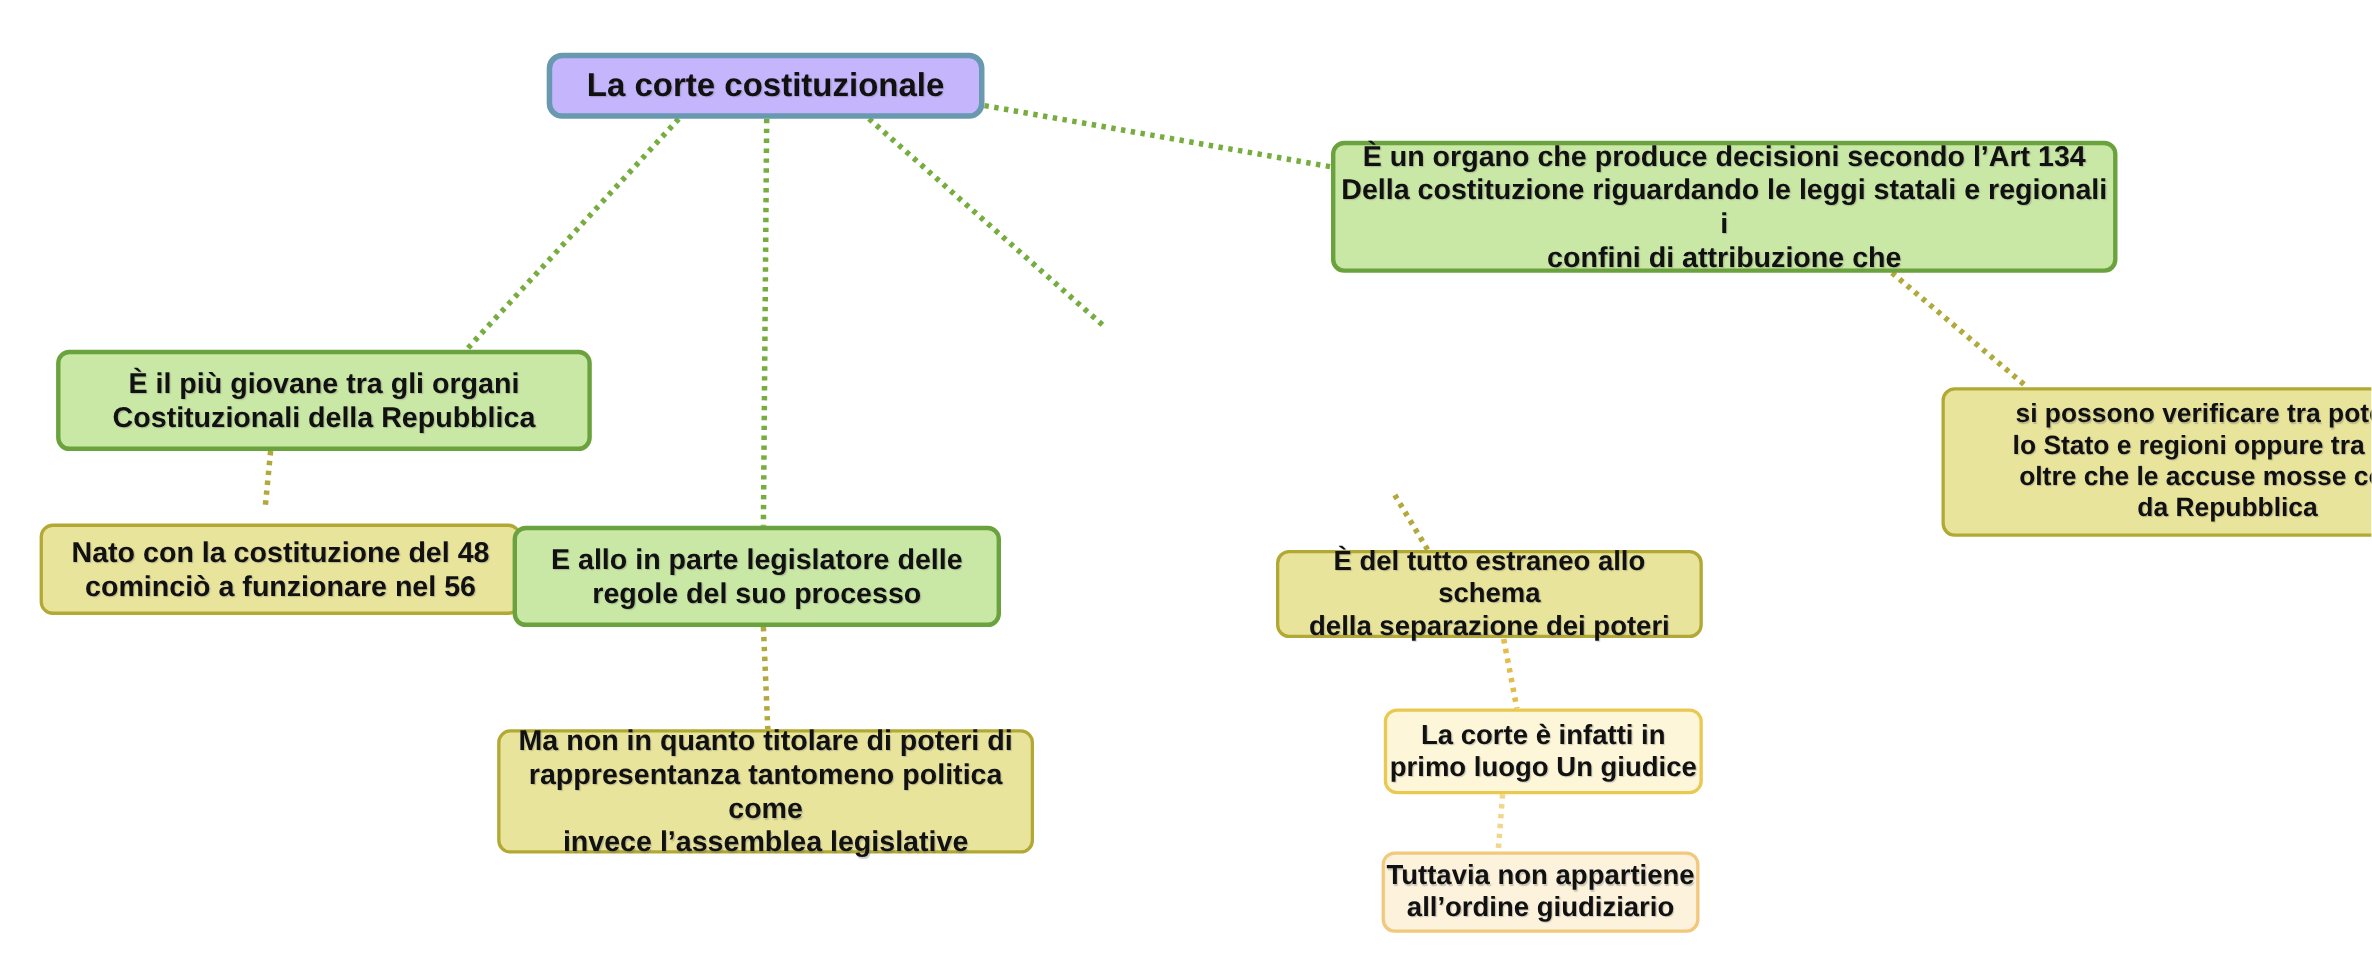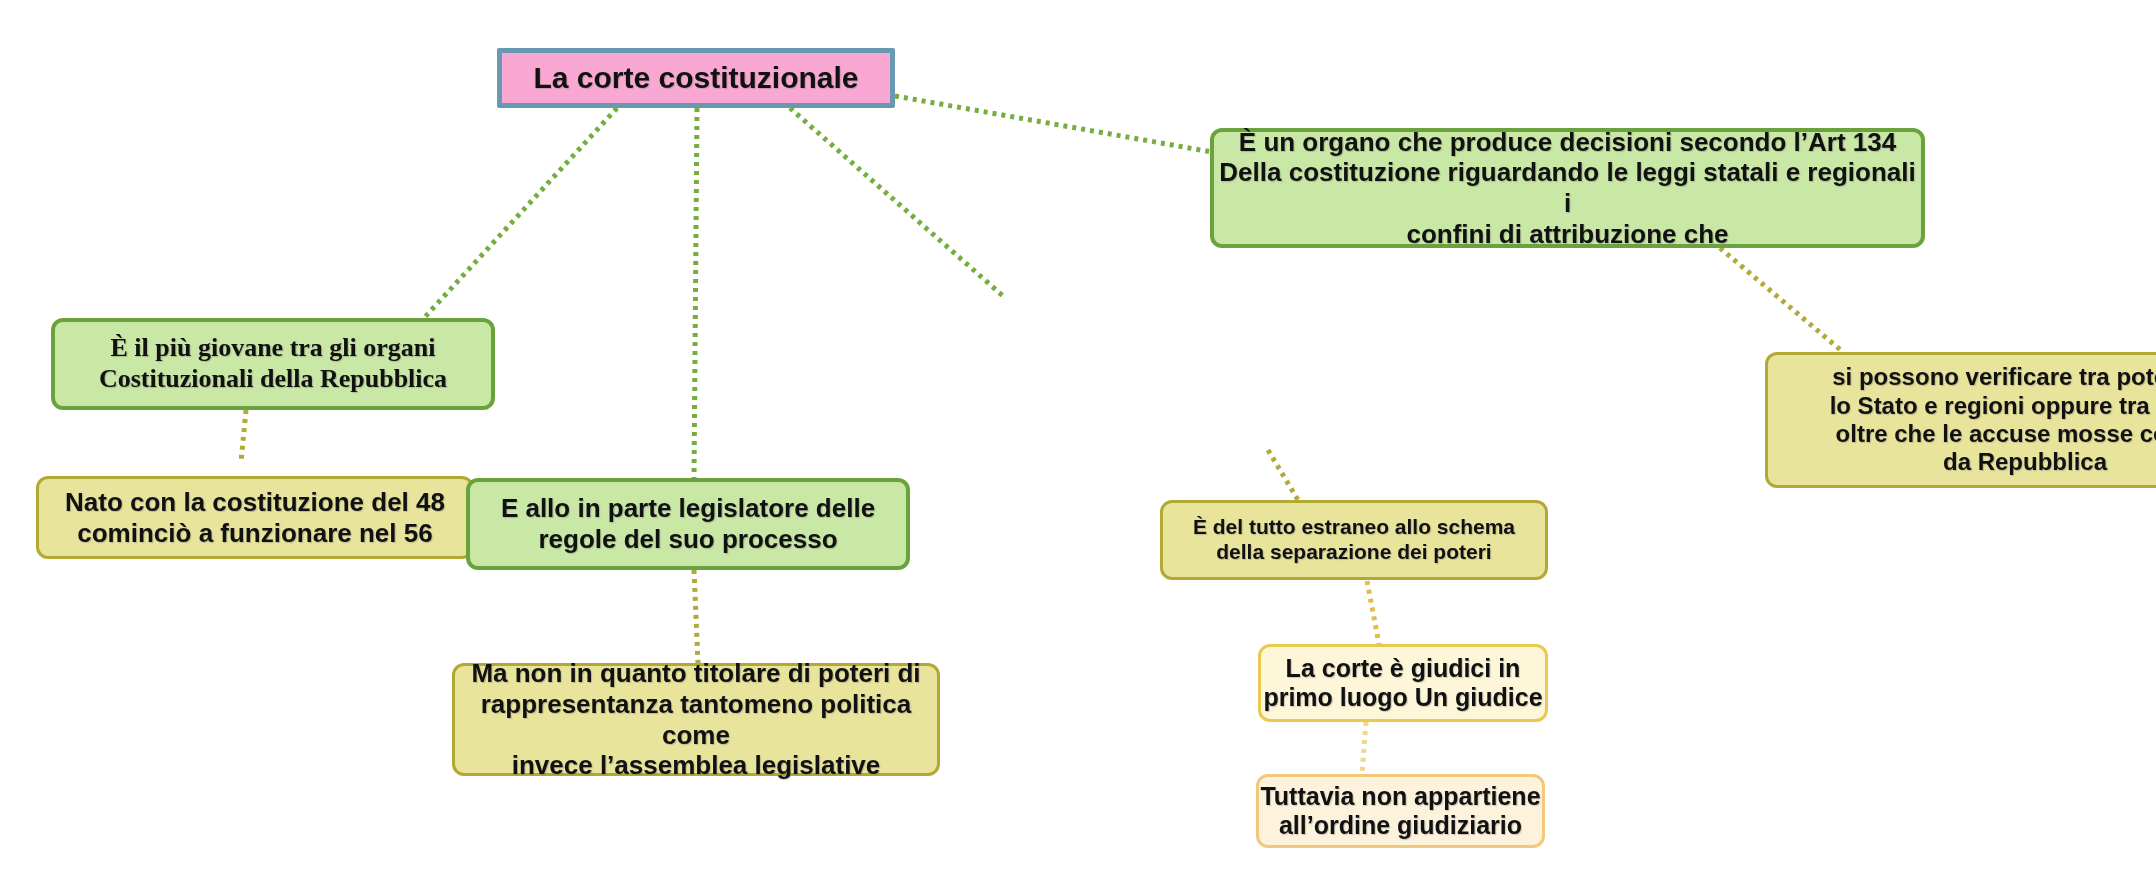--- a/index.html
+++ b/index.html
@@ -25,35 +25,35 @@
     box-sizing: border-box;
     text-align: center;
     font-weight: bold;
     color: #111111;
     border-radius: 12px;
     line-height: 1.18;
     text-shadow: 1px 1px 1px rgba(110,110,110,0.35);
   }
   .node span { white-space: pre-line; display: block; width: 100%; }
 
-  .node-root   { background:#f9a8d4; border:5px solid #6899b1; font-size:30px; border-radius:2px; }
+  .node-root   { background:#c4b5fd; border:5px solid #6899b1; font-size:30px; border-radius:14px; }
   .node-green  { background:#c9e7a5; border:4px solid #6aa33e; font-size:26px; }
   .node-yellow { background:#e9e49c; border:3px solid #b2a934; font-size:26px; }
   .node-cream  { background:#fdf6d8; border:3px solid #e9c94f; font-size:25px; }
   .node-peach  { background:#fdf3dc; border:3px solid #f2c87d; font-size:25px;justify-content:center; }
 
   
   #n-root          { left:497px;  top:48px;  width:398px; height:60px;  }
   #n-organo        { left:1210px; top:128px; width:715px; height:120px; }
-  #n-giovane       { left:51px;   top:318px; width:444px; height:92px;font-family:Liberation Serif, serif;  }
+  #n-giovane       { left:51px;   top:318px; width:487px; height:92px;  }
   #n-nato          { left:36px;   top:476px; width:438px; height:83px;  }
   #n-legislatore   { left:466px;  top:478px; width:444px; height:92px;  }
   #n-composta      { left:900px;  top:294px; width:648px; height:156px; }
   #n-rappresentanza{ left:452px;  top:663px; width:488px; height:113px; }
-  #n-estraneo      { left:1160px; top:500px; width:388px; height:80px;  font-size:21px; }
+  #n-estraneo      { left:1160px; top:500px; width:388px; height:80px;  font-size:25px; }
   #n-giudice       { left:1258px; top:644px; width:290px; height:78px;  }
   #n-tuttavia      { left:1256px; top:774px; width:289px; height:74px;  }
   #n-verificare    { left:1765px; top:352px; width:520px; height:136px; font-size:24px; }
 </style>
 </head>
 <body>
 
 <div id="canvas">
 
   <svg id="connectors" viewBox="0 0 2156 875" xmlns="http://www.w3.org/2000/svg">
@@ -100,21 +100,21 @@
 rappresentanza tantomeno politica come
 invece l’assemblea legislative</span>
   </div>
 
   <div class="node node-yellow" id="n-estraneo">
     <span>È del tutto estraneo allo schema
 della separazione dei poteri</span>
   </div>
 
   <div class="node node-cream" id="n-giudice">
-    <span>La corte è giudici in
+    <span>La corte è infatti in
 primo luogo Un giudice</span>
   </div>
 
   <div class="node node-peach" id="n-tuttavia">
     <span>Tuttavia non appartiene
 all’ordine giudiziario</span>
   </div>
 
   <div class="node node-yellow" id="n-verificare">
     <span>si possono verificare tra poteri de

